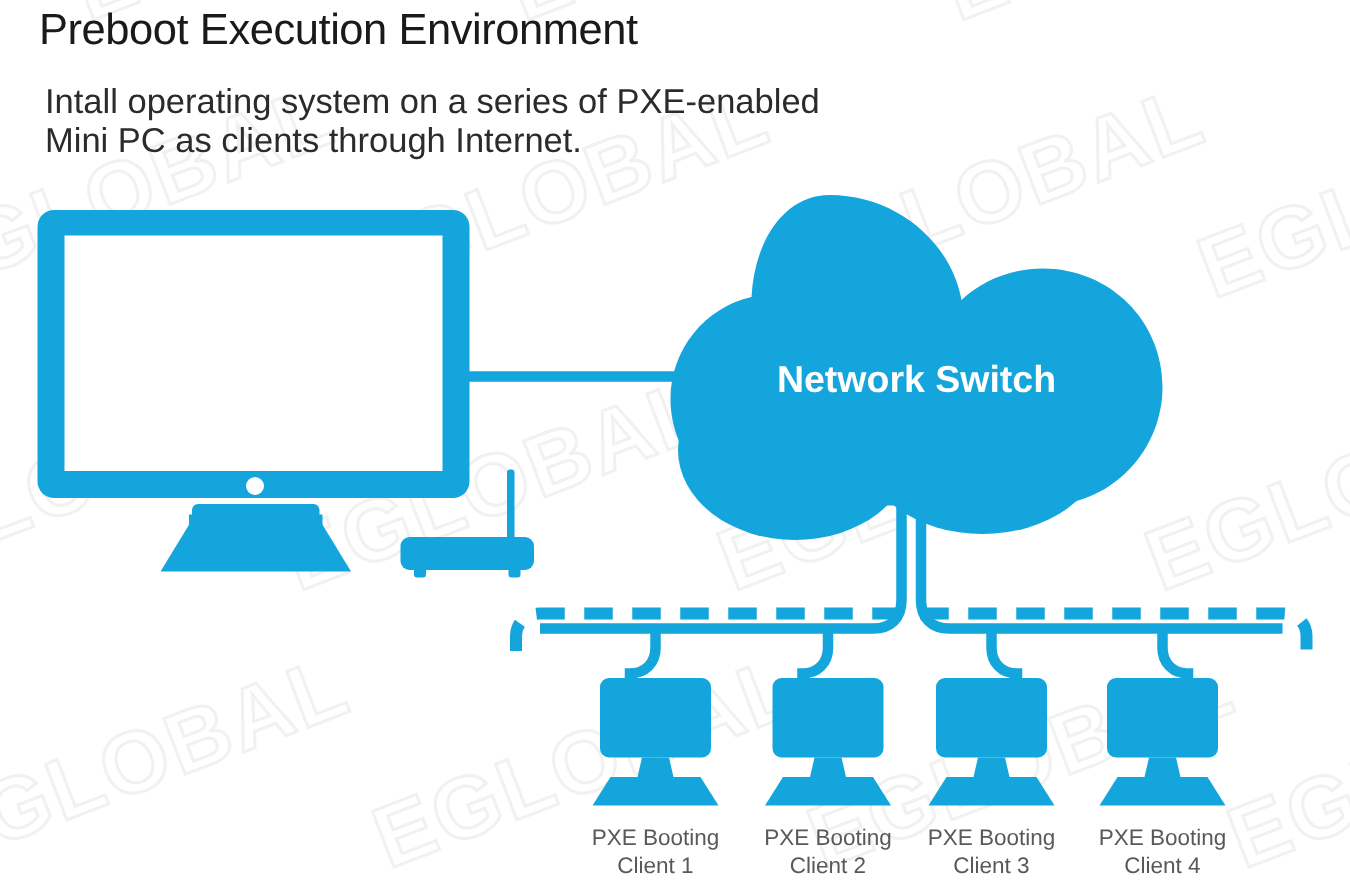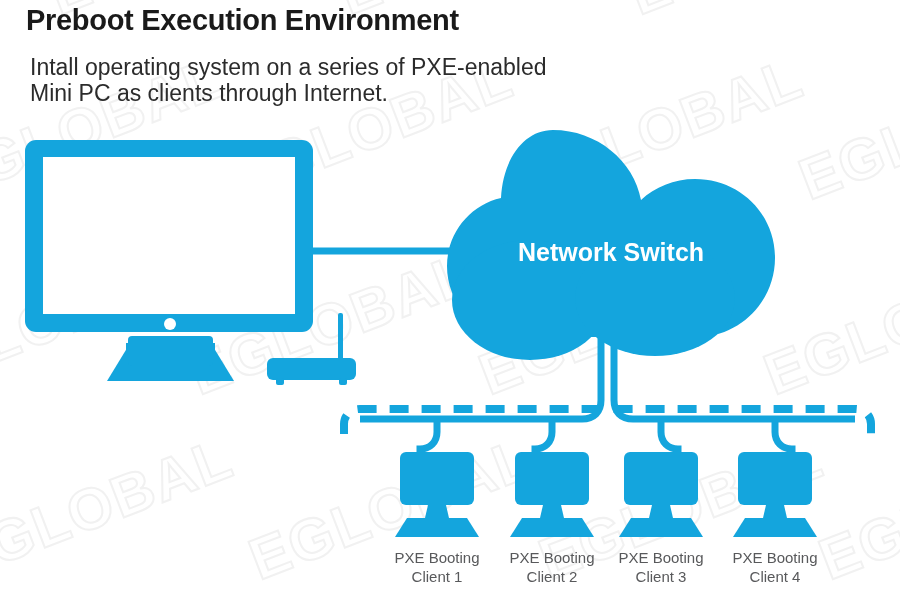--- a/index.html
+++ b/index.html
@@ -36,21 +36,21 @@
     transform: rotate(-21deg);
     transform-origin: left top;
   }
 
   
   #title {
     position: absolute;
     left: 26px;
     top: 4px;
     font-size: 29px;
-    font-weight: bold;
+    font-weight: normal;
     color: #1a1a1a;
     letter-spacing: -0.3px;
     z-index: 5;
   }
   #subtitle {
     position: absolute;
     left: 30px;
     top: 54px;
     font-size: 23px;
     line-height: 26px;

